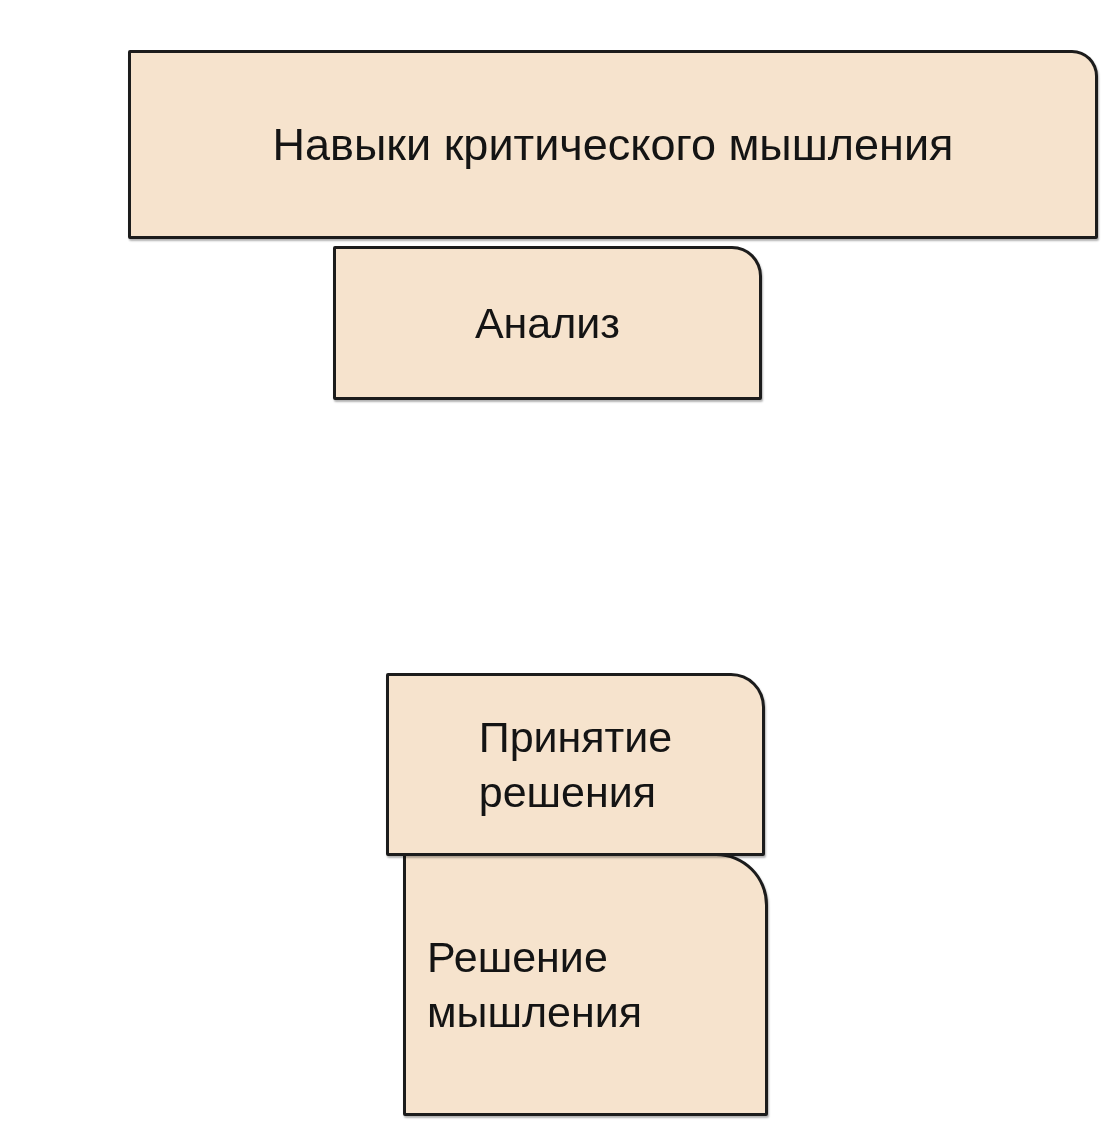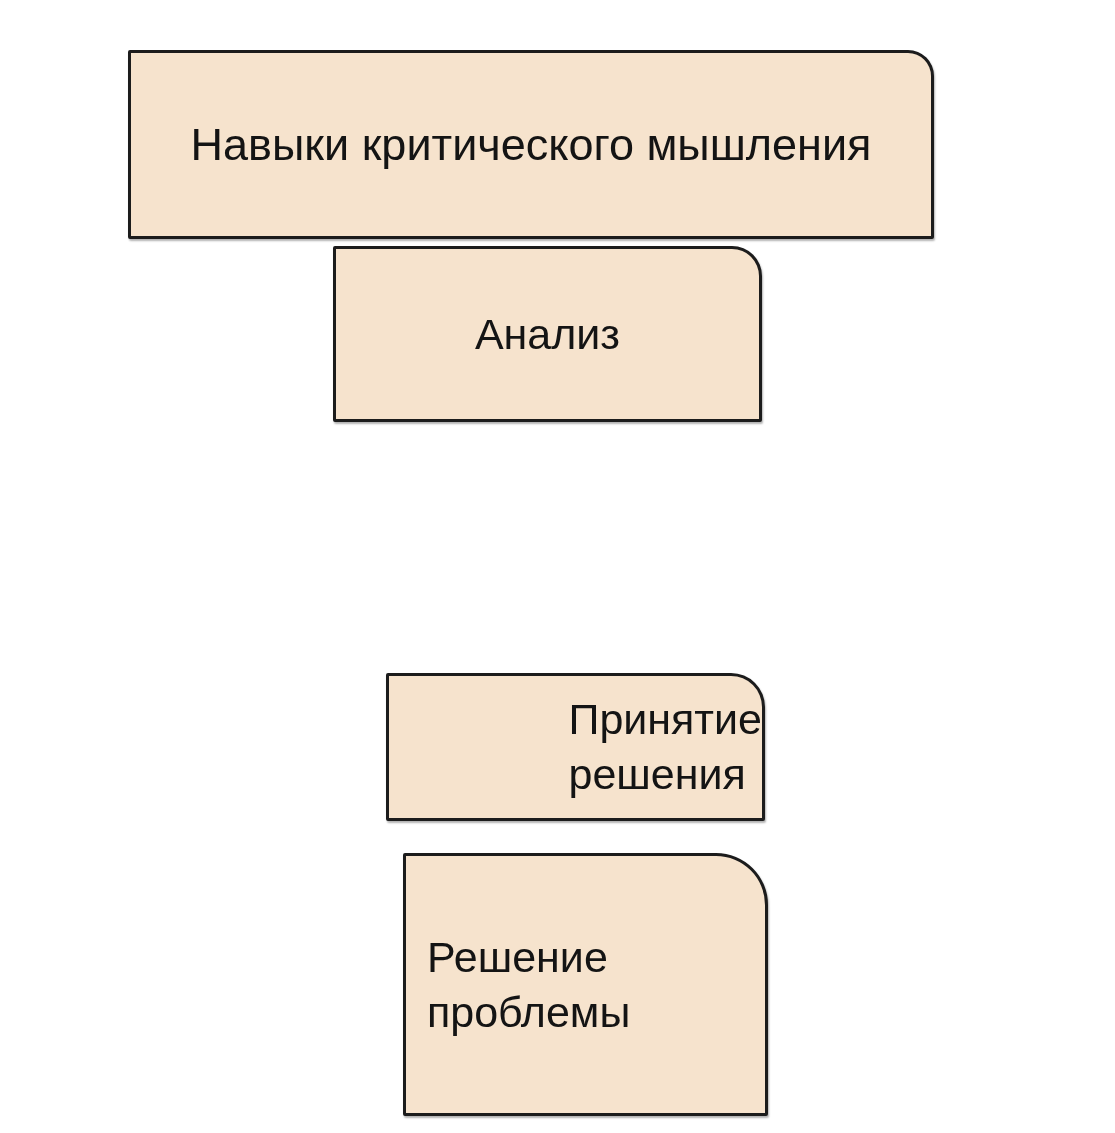--- a/index.html
+++ b/index.html
@@ -27,53 +27,52 @@
     color: #141414;
     font-size: 43px;
     box-shadow: 1px 2px 2px rgba(0,0,0,0.30);
   }
   .box .label {
     text-align: center;
   }
   
   .box1 {
     left: 128px; top: 50px;
-    width: 806px; height: 189px;
+    width: 970px; height: 189px;
     border-top-right-radius: 26px;
     font-size: 45px;
     z-index: 10;
   }
   
   .box2 {
     left: 333px; top: 246px;
-    width: 429px; height: 176px;
+    width: 429px; height: 154px;
     border-top-right-radius: 30px;
     z-index: 9;
   }
   
   .box3 {
     left: 452px; top: 392px;
     width: 259px; height: 157px;
     border-top-right-radius: 34px;
     z-index: 8;
   }
   
   .box4 {
     left: 364px; top: 547px;
     width: 437px; height: 128px;
     border-top-right-radius: 30px;
     z-index: 7;
   }
   
   .box5 {
     left: 386px; top: 673px;
-    width: 379px; height: 148px;
+    width: 379px; height: 183px;
     border-top-right-radius: 34px;
     z-index: 6;
-    justify-content: flex-end;
   }
   .box5 .label {
     width: min-content;
     text-align: left;
     line-height: 55px;
     white-space: normal;
   }
   
   .box6 {
     left: 403px; top: 853px;
@@ -103,16 +102,16 @@
     <span class="label">Анализ</span>
   </div>
 
 
 
   <div class="box box5">
     <span class="label">Принятие решения</span>
   </div>
 
   <div class="box box6">
-    <span class="label">Решение проблемы</span>
+    <span class="label">Решение мышления</span>
   </div>
 
 </div>
 
 </body></html>

